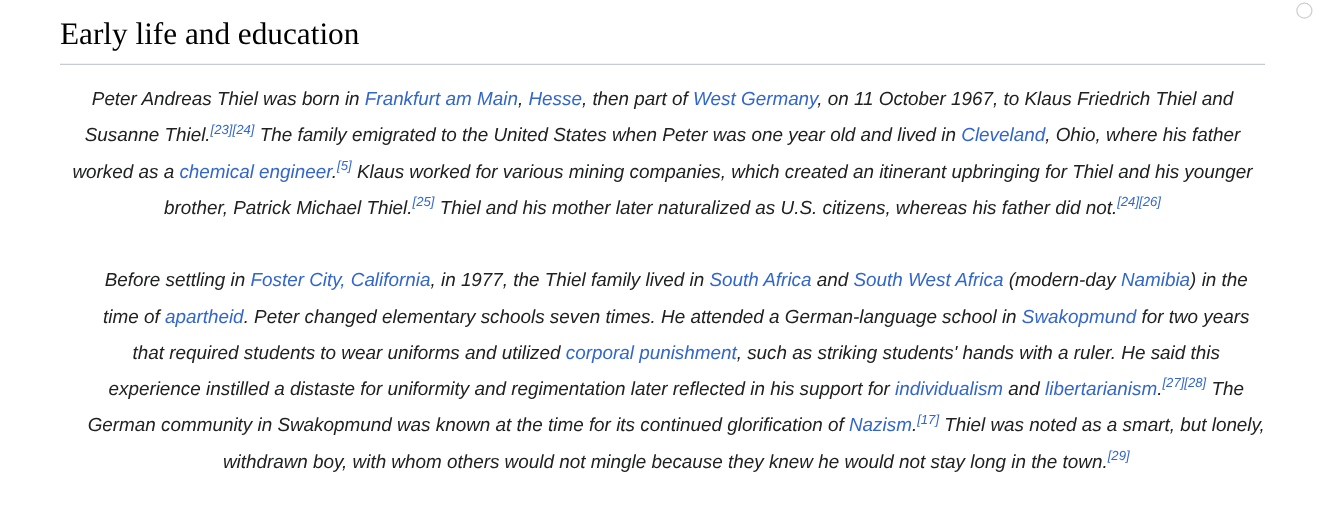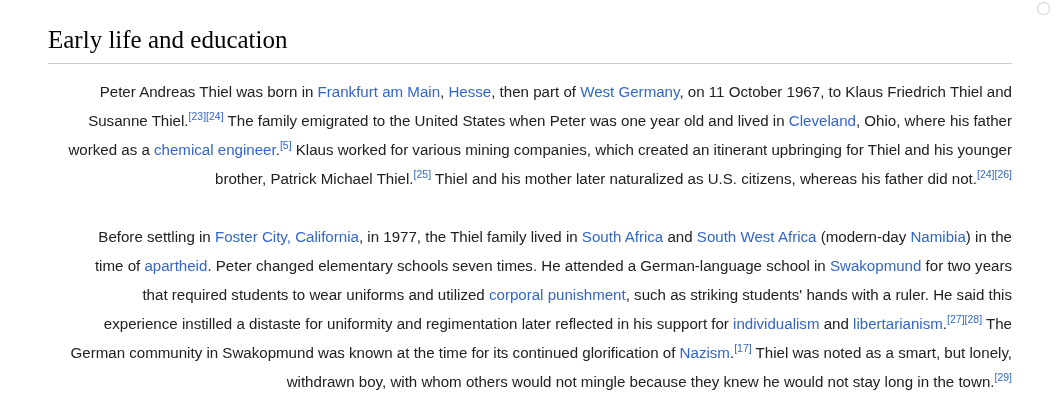--- a/index.html
+++ b/index.html
@@ -9,40 +9,41 @@
   }
   body {
     width: 1060px;
     height: 420px;
     font-family: "Liberation Sans", sans-serif;
     color: #202122;
     overflow: hidden;
     position: relative;
   }
   .page {
-    padding: 24px 48px 0 48px;
+    padding: 12px 48px 0 48px;
     box-sizing: border-box;
     width: 1060px;
   }
   h2.section-heading {
     font-family: "Liberation Serif", serif;
     font-weight: normal;
     font-size: 25px;
     line-height: 1.3;
     color: #000000;
     margin: 0 0 4px 0;
     padding: 0 0 6px 0;
     border-bottom: 1px solid #c8ccd1;
   }
   p.body-par {
     font-size: 15.1px;
     line-height: 29px;
     margin: 13px 0 0 0;
     color: #202122;
-    text-align: right;
+    text-align: center;
+    font-style: italic;
   }
   p.body-par.second {
     margin-top: 29px;
     margin-left: 22px;
   }
   a.wikilink {
     color: #3366cc;
     text-decoration: none;
     cursor: pointer;
   }

